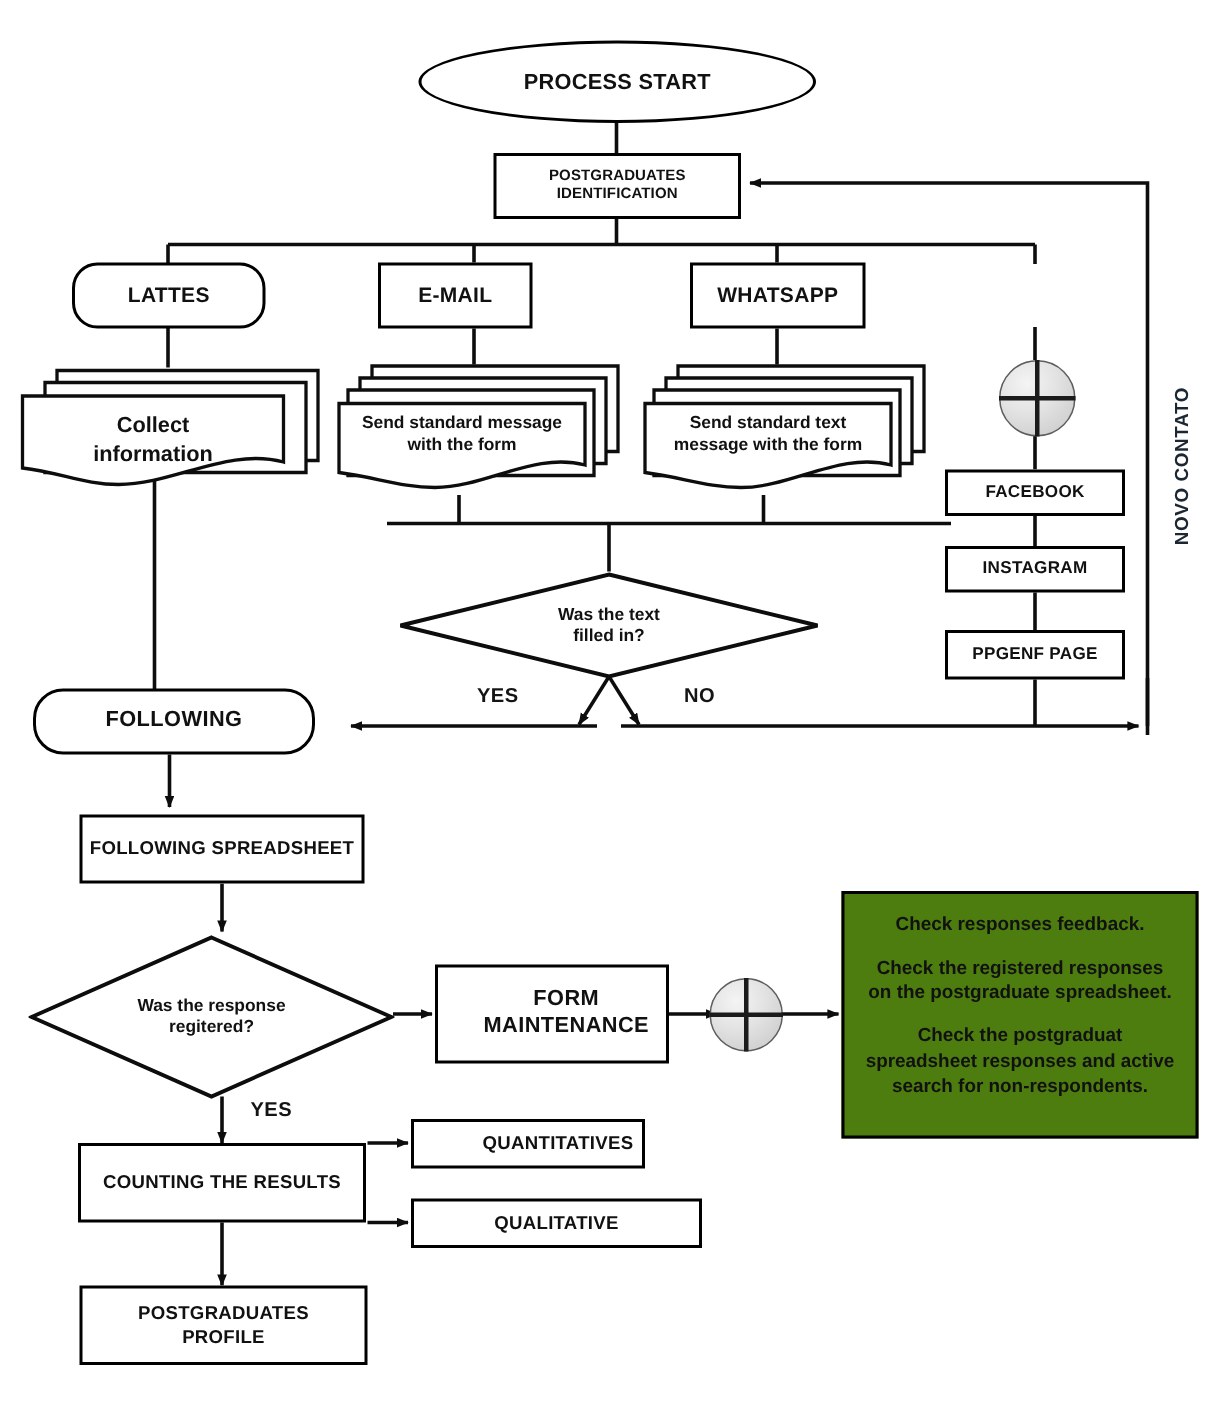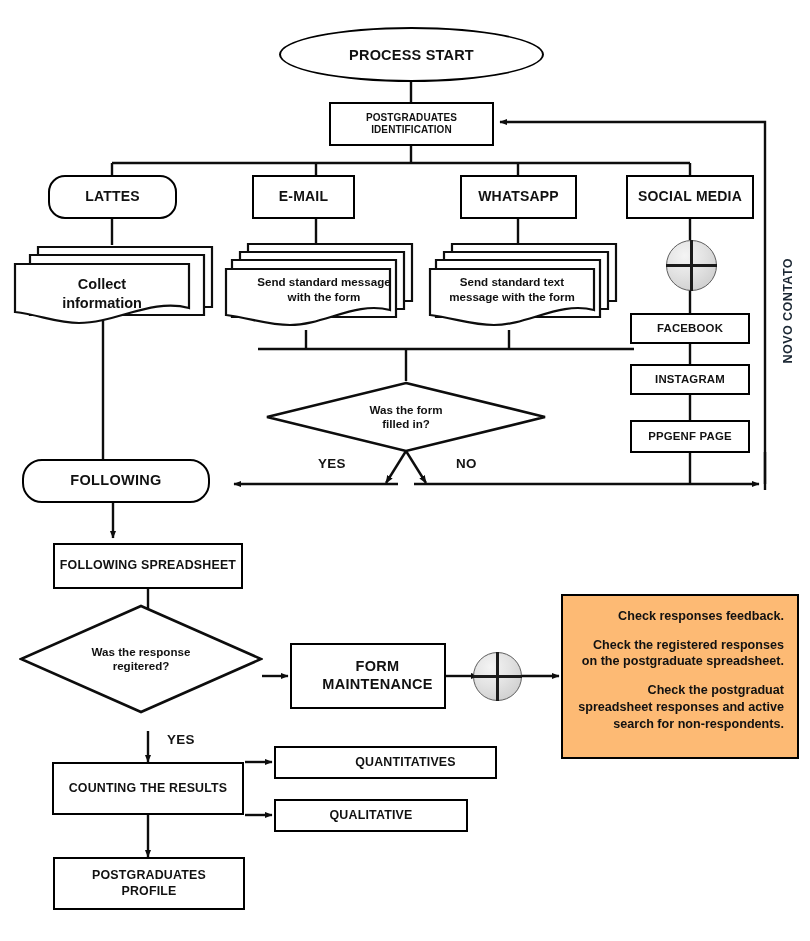--- a/index.html
+++ b/index.html
@@ -88,24 +88,24 @@
     position:absolute;background:#1b1b1b;
   }
   .junction .vline{ left:50%; top:-1px; bottom:-1px; width:2.2px; margin-left:-1.1px;}
   .junction .hline{ top:50%; left:-1px; right:-1px; height:2.2px; margin-top:-1.1px;}
 
   
   .note{
     position:absolute;
     box-sizing:border-box;
     border:2.4px solid #000000;
-    background:#fdba74;
+    background:#4d7c0f;
     padding:12px 13px 10px 13px;
     z-index:3;
-    text-align:right;
+    text-align:center;
   }
   .note p{
     margin:0 0 12px 0;
     font-size:12.6px;
     line-height:1.33;
     color:#111;
   }
   .note p:last-child{ margin-bottom:0; }
 
   
@@ -220,23 +220,20 @@
 
   <div class="node rect t-chan" style="left:48px;top:175px;width:129px;height:44px;border-radius:17px;">
     <span class="lbl">LATTES</span>
   </div>
   <div class="node rect t-chan" style="left:252px;top:175px;width:103px;height:44px;">
     <span class="lbl">E-MAIL</span>
   </div>
   <div class="node rect t-chan" style="left:460px;top:175px;width:117px;height:44px;">
     <span class="lbl">WHATSAPP</span>
   </div>
-  <div class="node rect t-chan" style="left:626px;top:175px;width:128px;height:44px;">
-    <span class="lbl">SOCIAL MEDIA</span>
-  </div>
 
   <div class="docstack" style="left:12px;top:243px;width:203px;height:84px;">
     <svg width="203" height="84" viewBox="0 0 203 84" xmlns="http://www.w3.org/2000/svg">
       <g fill="#ffffff" stroke="#0d0d0d" stroke-width="2.2">
         <path d="M26,4 H200 V64 H26 Z"></path>
         <path d="M18,12 H192 V72 H18 Z"></path>
         <path d="M3,21 H177 V65 C140,55 104,80 67,80 C45,80 28,72 3,69 Z"></path>
       </g>
     </svg>
     <div class="lbl t-collect" style="left:3px;top:32px;width:174px;">
@@ -247,21 +244,21 @@
 
   <div class="docstack" style="left:224px;top:241px;width:192px;height:104px;">
     <svg width="192" height="104" viewBox="0 0 192 104" xmlns="http://www.w3.org/2000/svg">
       <g fill="#ffffff" stroke="#0d0d0d" stroke-width="2.2">
         <path d="M24,3 H188 V60 H24 Z"></path>
         <path d="M16,11 H180 V68 H16 Z"></path>
         <path d="M8,19 H172 V76 H8 Z"></path>
         <path d="M2,28 H166 V69 C132,60 100,84 66,84 C44,84 26,77 2,74 Z"></path>
       </g>
     </svg>
-    <div class="lbl t-doc" style="left:18px;top:33px;width:164px;">
+    <div class="lbl t-doc" style="left:2px;top:33px;width:164px;">
       <span style="white-space:pre-line">Send standard message
 with the form</span>
     </div>
   </div>
 
   <div class="docstack" style="left:428px;top:241px;width:192px;height:104px;">
     <svg width="192" height="104" viewBox="0 0 192 104" xmlns="http://www.w3.org/2000/svg">
       <g fill="#ffffff" stroke="#0d0d0d" stroke-width="2.2">
         <path d="M24,3 H188 V60 H24 Z"></path>
         <path d="M16,11 H180 V68 H16 Z"></path>
@@ -287,33 +284,33 @@
     <span class="lbl">INSTAGRAM</span>
   </div>
   <div class="node rect t-sm" style="left:630px;top:420px;width:120px;height:33px;">
     <span class="lbl">PPGENF PAGE</span>
   </div>
 
   <div class="node diamond t-dia" style="left:265px;top:381px;width:282px;height:72px;">
     <svg class="dmShape" viewBox="0 0 282 72" preserveAspectRatio="none" xmlns="http://www.w3.org/2000/svg">
       <polygon points="141,2 280,36 141,70 2,36" fill="#ffffff" stroke="#0d0d0d" stroke-width="2.6" vector-effect="non-scaling-stroke"></polygon>
     </svg>
-    <span class="lbl" style="white-space:pre-line">Was the form
+    <span class="lbl" style="white-space:pre-line">Was the text
 filled in?</span>
   </div>
 
   <div class="node rect t-big" style="left:22px;top:459px;width:188px;height:44px;border-radius:20px;">
     <span class="lbl">FOLLOWING</span>
   </div>
 
   <div class="node rect t-mid" style="left:53px;top:543px;width:190px;height:46px;">
     <span class="lbl">FOLLOWING SPREADSHEET</span>
   </div>
 
-  <div class="node diamond t-dia" style="left:19px;top:604px;width:244px;height:110px;">
+  <div class="node diamond t-dia" style="left:19px;top:623px;width:244px;height:110px;">
     <svg class="dmShape" viewBox="0 0 244 110" preserveAspectRatio="none" xmlns="http://www.w3.org/2000/svg">
       <polygon points="122,2 242,55 122,108 2,55" fill="#ffffff" stroke="#0d0d0d" stroke-width="2.6" vector-effect="non-scaling-stroke"></polygon>
     </svg>
     <span class="lbl" style="white-space:pre-line">Was the response
 regitered?</span>
   </div>
 
   <div class="node rect t-big" style="left:290px;top:643px;width:156px;height:66px;padding-left:19px;">
     <span class="lbl" style="white-space:pre-line">FORM
 MAINTENANCE</span>
@@ -327,21 +324,21 @@
   <div class="note" style="left:561px;top:594px;width:238px;height:165px;">
     <p>Check responses feedback.</p>
     <p>Check the registered responses on the postgraduate spreadsheet.</p>
     <p>Check the postgraduat spreadsheet responses and active search for non-respondents.</p>
   </div>
 
   <div class="node rect t-mid" style="left:52px;top:762px;width:192px;height:53px;">
     <span class="lbl">COUNTING THE RESULTS</span>
   </div>
 
-  <div class="node rect t-mid" style="left:274px;top:746px;width:223px;height:33px;padding-left:40px;">
+  <div class="node rect t-mid" style="left:274px;top:746px;width:156px;height:33px;padding-left:40px;">
     <span class="lbl">QUANTITATIVES</span>
   </div>
 
   <div class="node rect t-mid" style="left:53px;top:857px;width:192px;height:53px;">
     <span class="lbl" style="white-space:pre-line">POSTGRADUATES
 PROFILE</span>
   </div>
 
   <div class="node rect t-mid" style="left:274px;top:799px;width:194px;height:33px;">
     <span class="lbl">QUALITATIVE</span>

